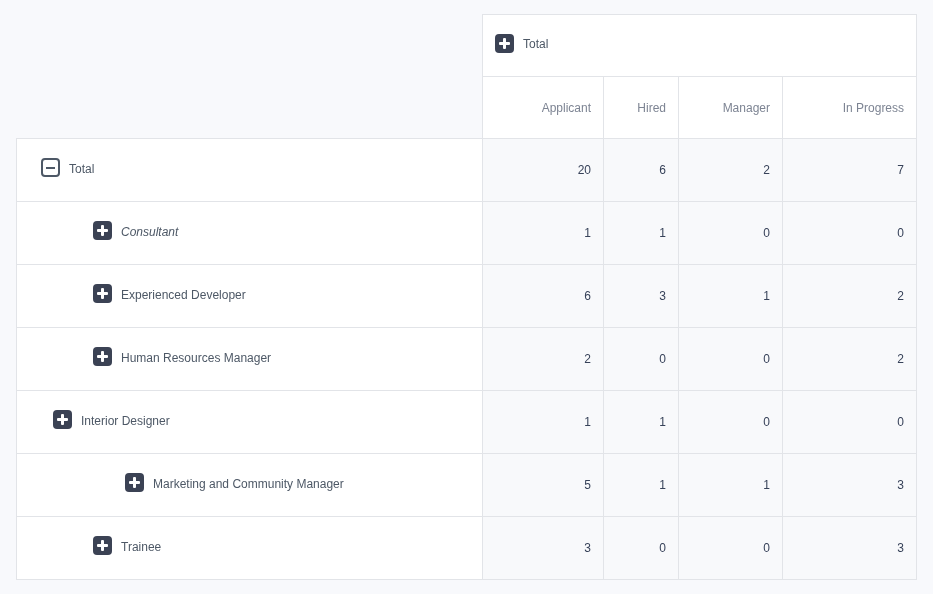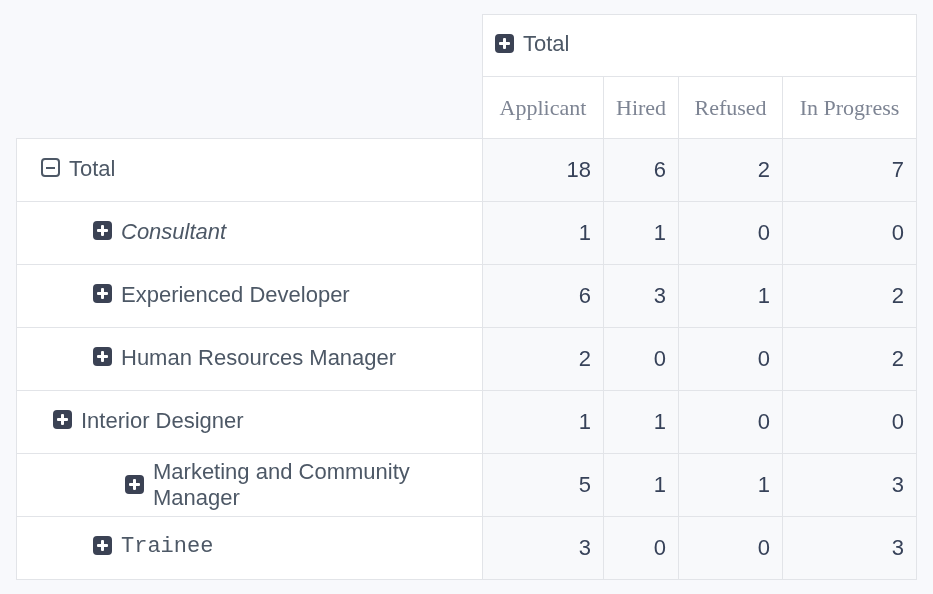--- a/index.html
+++ b/index.html
@@ -25,21 +25,21 @@
   }
   .pivot-wrapper {
     position: absolute;
     top: 14px;
     left: 16px;
   }
   table.pivot {
     border-collapse: collapse;
     table-layout: fixed;
     width: 900px;
-    font-size: 22px;
+    font-size: 12px;
   }
   table.pivot th, table.pivot td {
     border: 1px solid var(--border);
     vertical-align: middle;
     font-weight: 400;
   }
   
   th.corner {
     border: none !important;
     background: transparent;
@@ -48,26 +48,25 @@
   tbody tr { height: 63px; }
   th.group-header {
     background: var(--cell-background);
     text-align: left;
     padding: 0 12px;
     color: var(--row-label-text);
     border-bottom-color: var(--border);
   }
   th.measure {
     background: var(--cell-background);
-    text-align: center;
+    text-align: right;
     padding: 0 12px;
     color: var(--measure-header-text);
     font-weight: 400;
     cursor: pointer;
-    font-family: Liberation Serif, serif;
   }
   th.row-header {
     background: var(--cell-background);
     text-align: left;
     color: var(--row-label-text);
     padding-right: 12px;
     cursor: pointer;
   }
   td.val {
     background: var(--value-cell-background);
@@ -135,33 +134,33 @@
           <span class="cell-inner">
             <span class="icon plus"></span>
             <span>Total</span>
           </span>
         </th>
       </tr>
       <tr>
         <th class="corner"></th>
         <th class="measure">Applicant</th>
         <th class="measure">Hired</th>
-        <th class="measure">Refused</th>
+        <th class="measure">Manager</th>
         <th class="measure">In Progress</th>
       </tr>
     </thead>
     <tbody id="pivot-body">
   <tr>
     <th class="row-header" style="padding-left: 24px;">
       <span class="cell-inner">
         <span class="icon minus"></span>
         <span class="row-label">Total</span>
       </span>
     </th>
-    <td class="val">18</td>
+    <td class="val">20</td>
     <td class="val">6</td>
     <td class="val">2</td>
     <td class="val">7</td>
   </tr>
 
   <tr>
     <th class="row-header" style="padding-left: 76px; font-style: italic;">
       <span class="cell-inner">
         <span class="icon plus"></span>
         <span class="row-label">Consultant</span>
@@ -219,21 +218,21 @@
         <span class="row-label">Marketing and Community Manager</span>
       </span>
     </th>
     <td class="val">5</td>
     <td class="val">1</td>
     <td class="val">1</td>
     <td class="val">3</td>
   </tr>
 
   <tr>
-    <th class="row-header" style="padding-left: 76px; font-family: Liberation Mono, monospace;">
+    <th class="row-header" style="padding-left: 76px;">
       <span class="cell-inner">
         <span class="icon plus"></span>
         <span class="row-label">Trainee</span>
       </span>
     </th>
     <td class="val">3</td>
     <td class="val">0</td>
     <td class="val">0</td>
     <td class="val">3</td>
   </tr>

